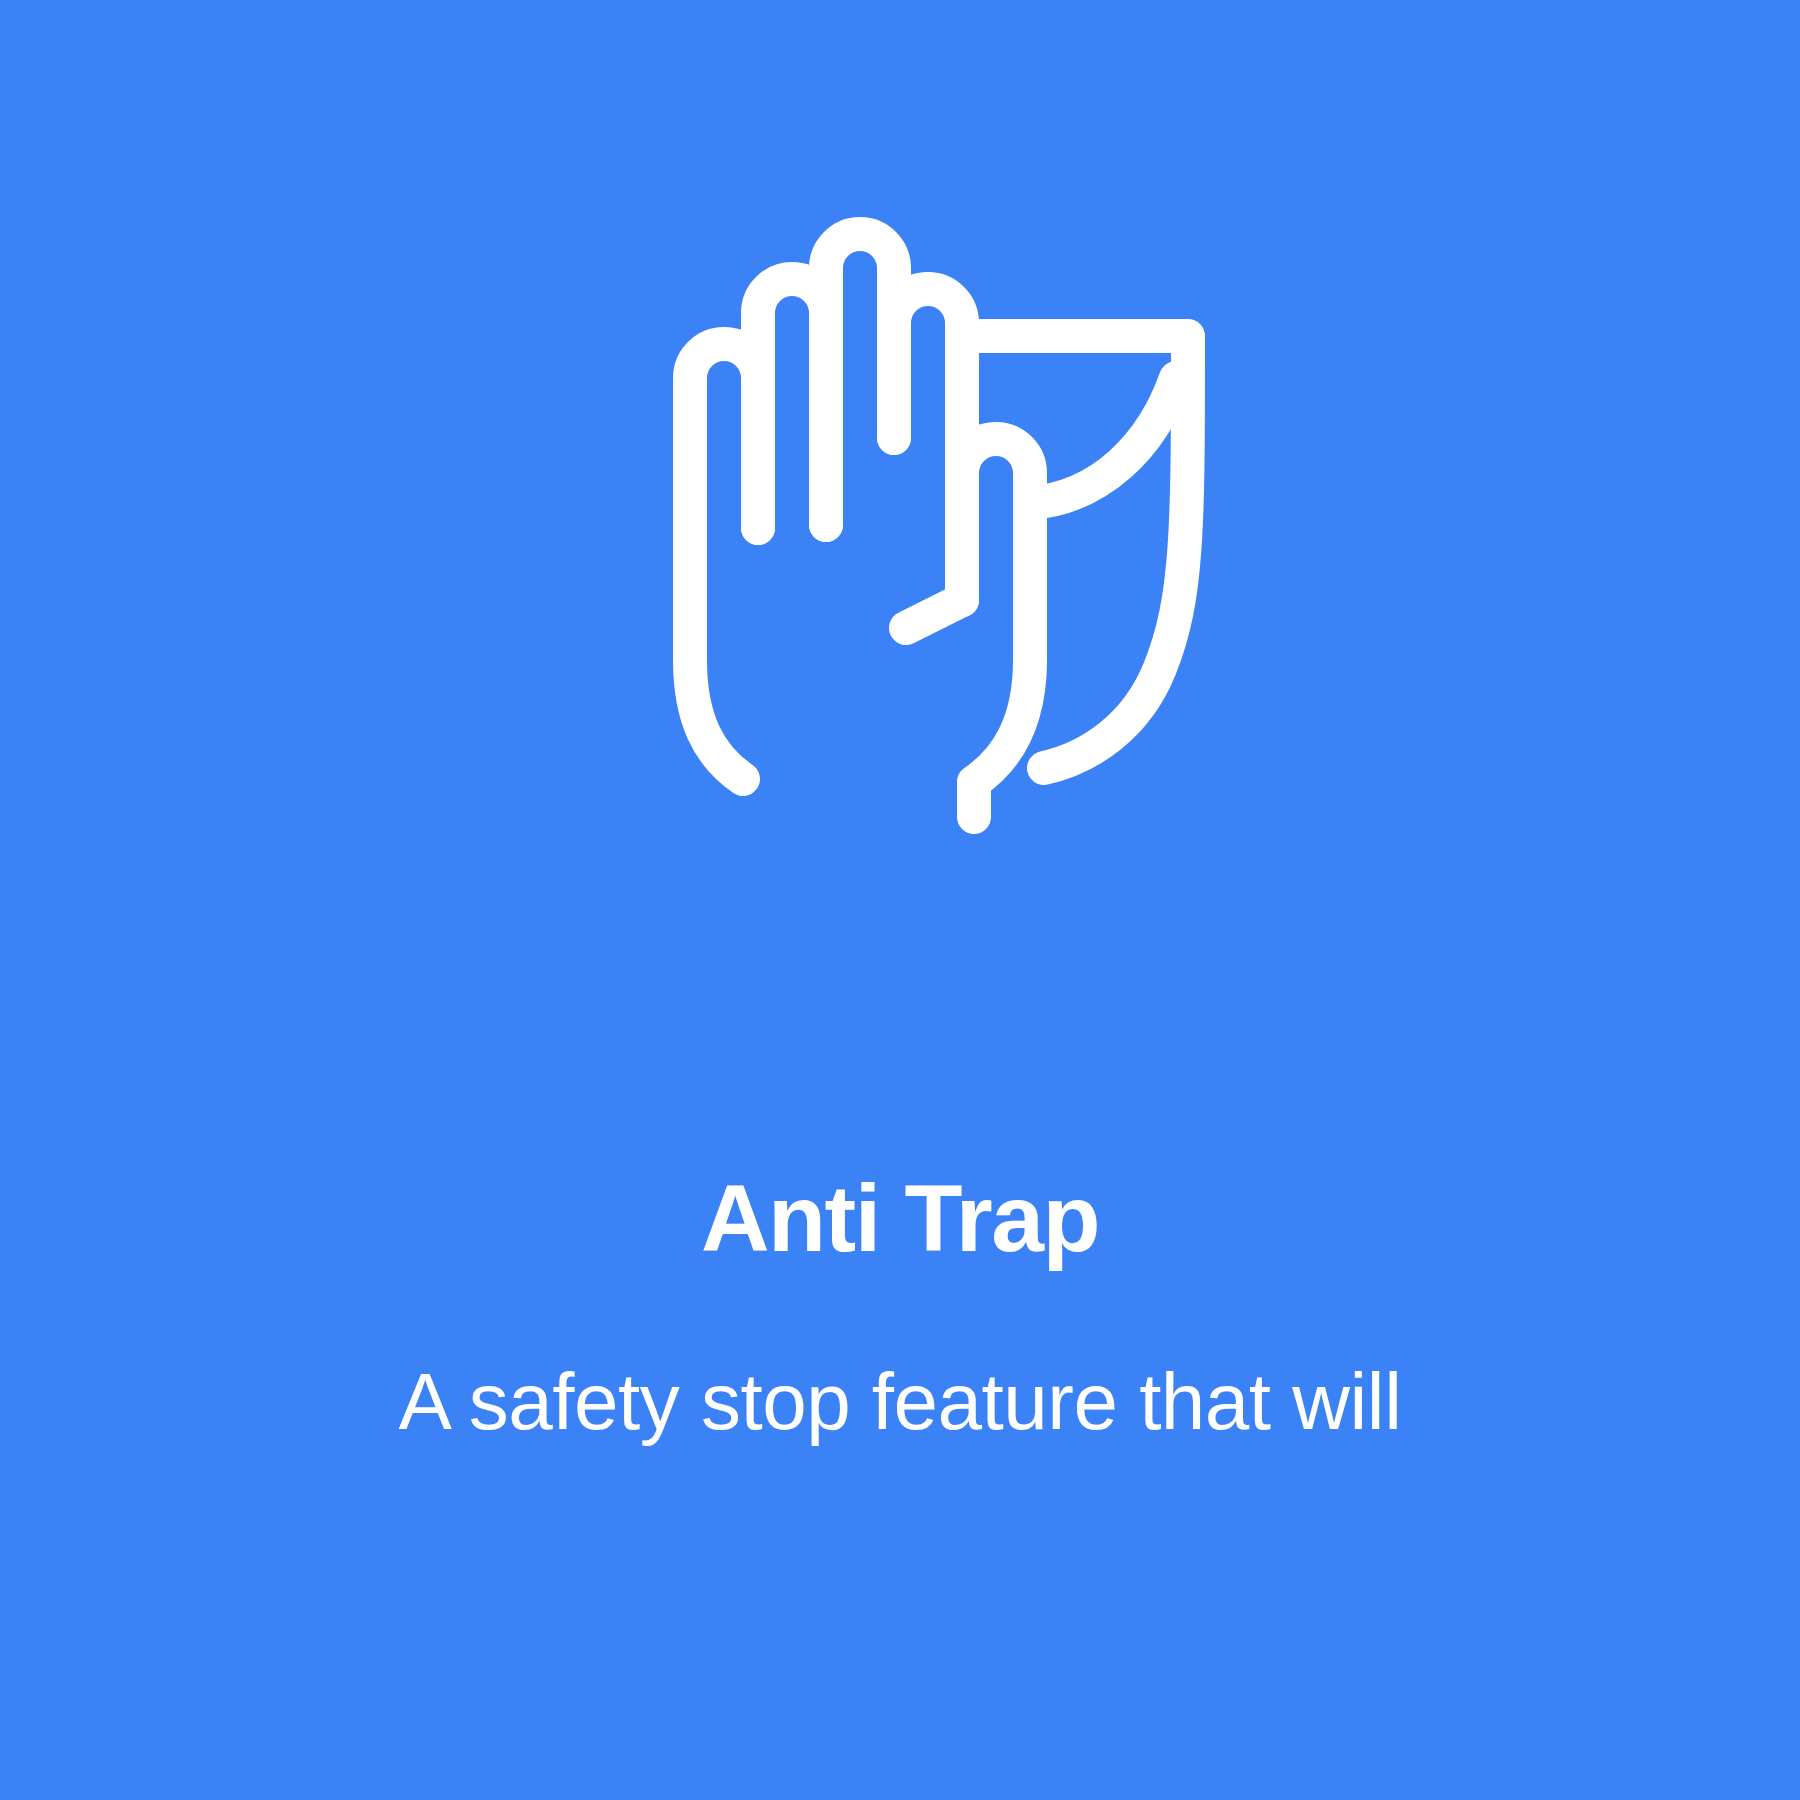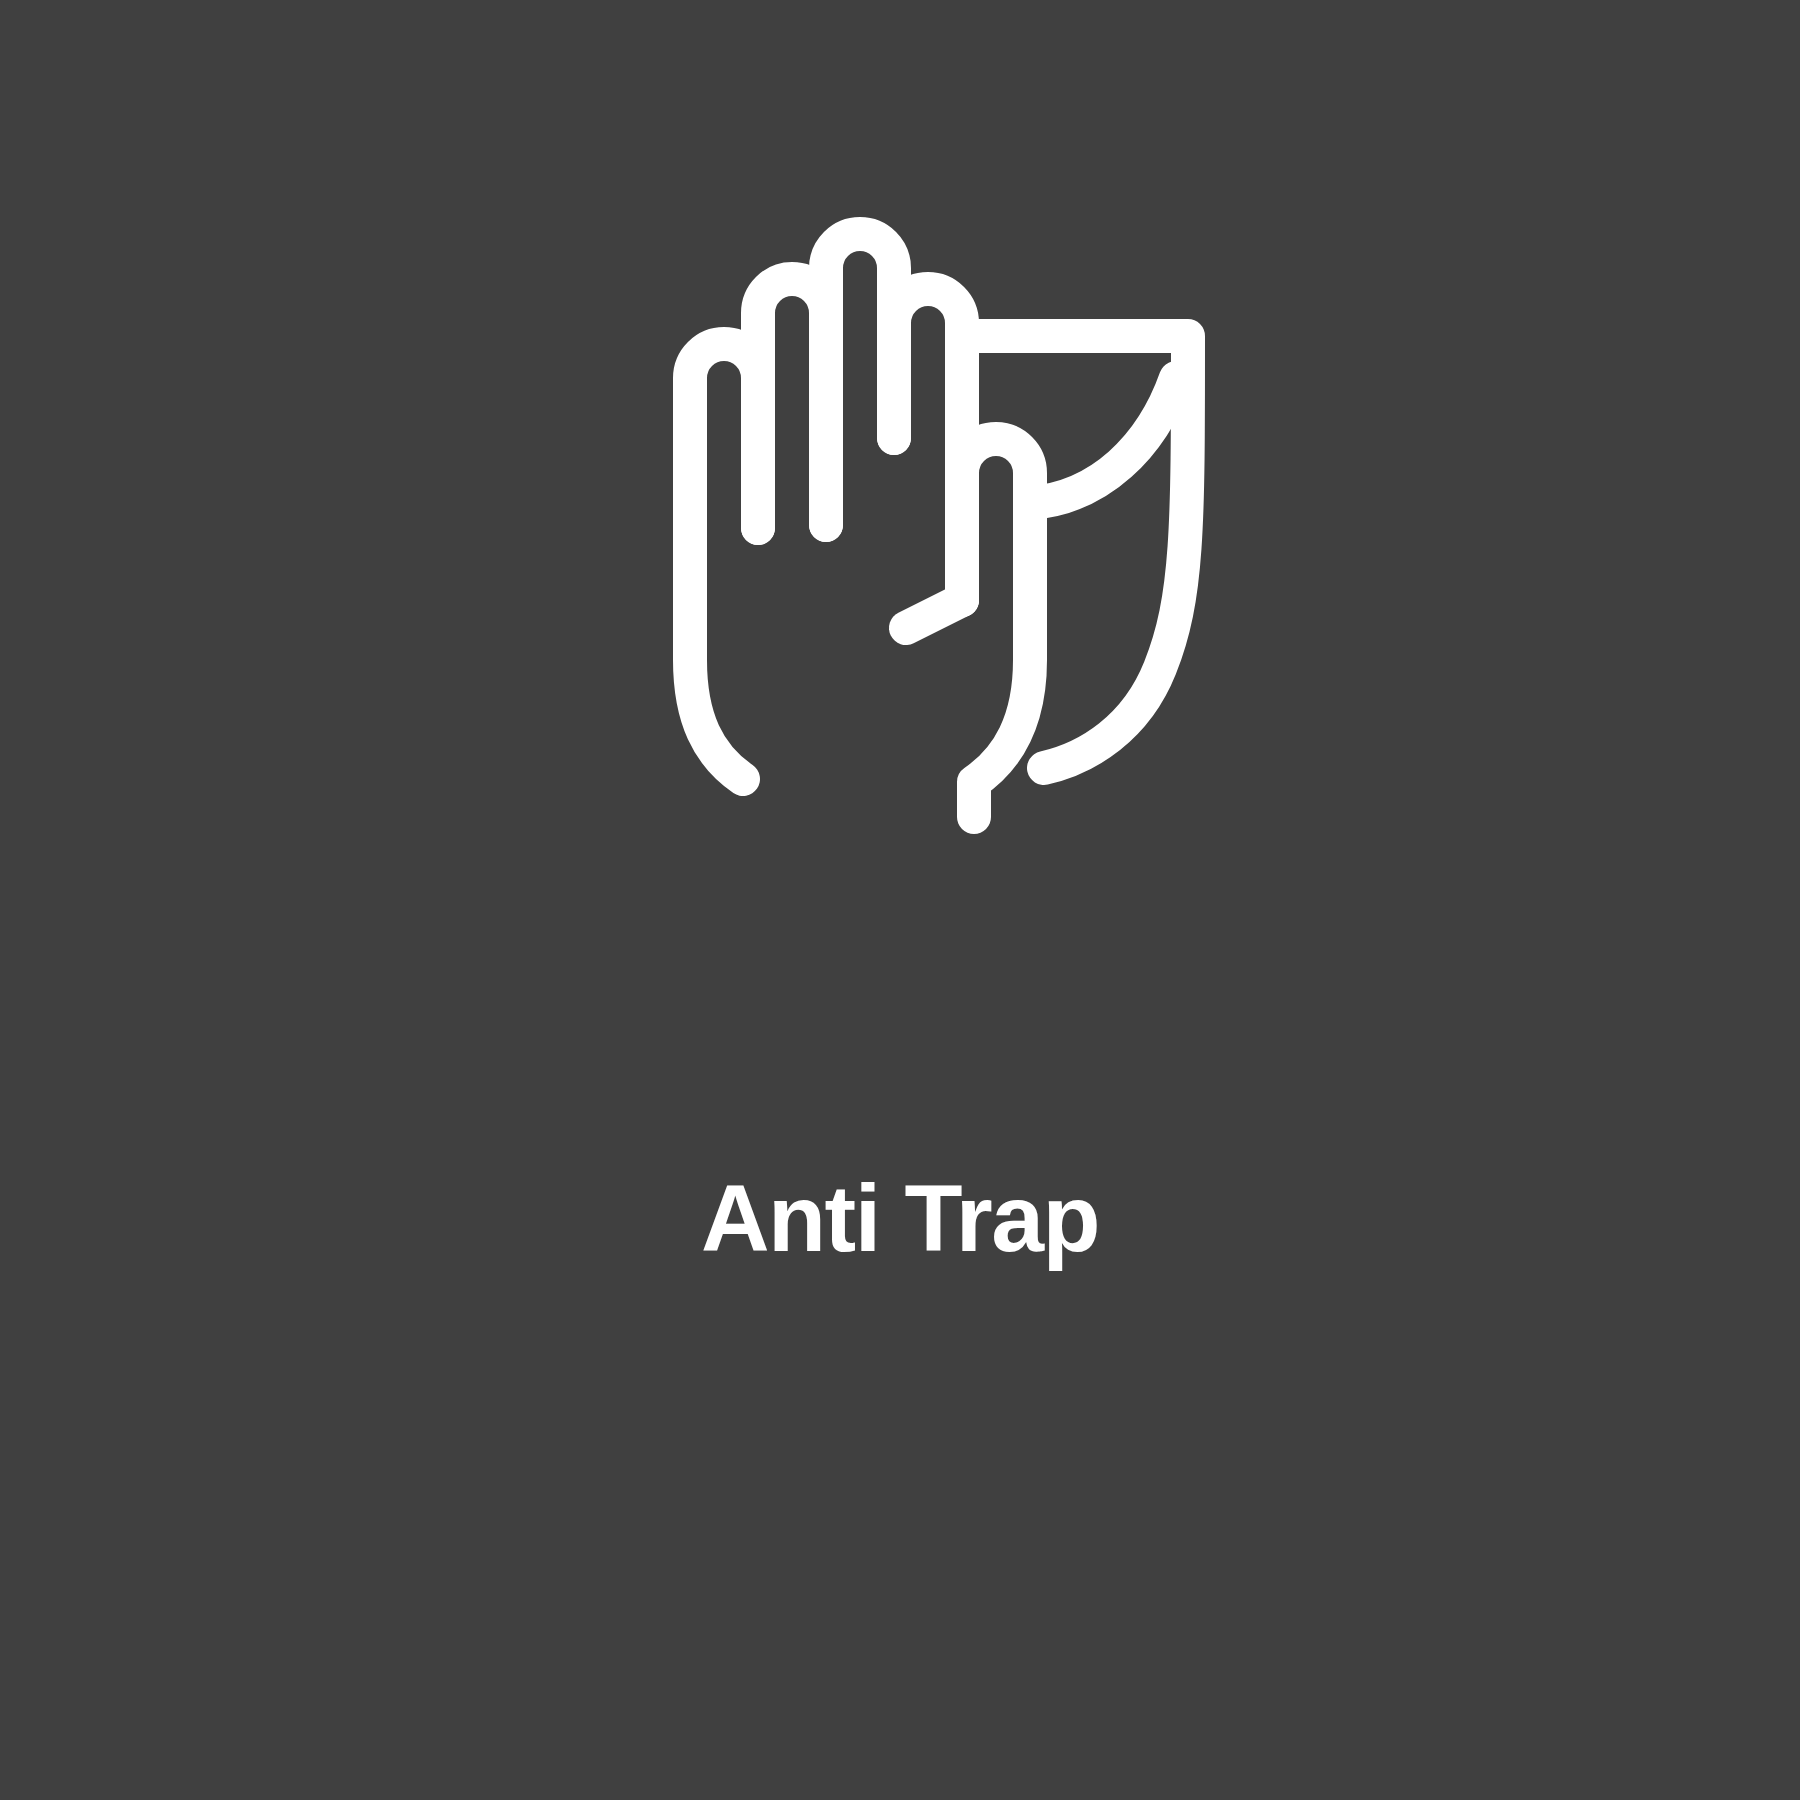--- a/index.html
+++ b/index.html
@@ -72,21 +72,21 @@
     letter-spacing: -0.5px;
   }
   #description .desc-line {
     display: block;
     white-space: nowrap;
   }
 </style>
 </head>
 <body>
 
-<div id="card" style="background: #404040; padding-left: 36px;">
+<div id="card" style="background: #3b82f6; padding-left: 36px;">
 
   <div id="icon-wrap">
     <svg viewBox="0 0 600 600" xmlns="http://www.w3.org/2000/svg" fill="none" stroke="#ffffff" stroke-width="34" stroke-linecap="round" stroke-linejoin="round">
 
       <g>
 
         <path d="M 371 108
                  L 588 108
                  C 588 108 588 108 588 108
                  C 588 300 588 370 560 440
@@ -131,15 +131,16 @@
 
         <path d="M 306 400
                  L 362 372"></path>
       </g>
     </svg>
   </div>
 
   <div id="title">Anti Trap</div>
 
   <div id="description">
+    <span class="desc-line">A safety stop feature that will</span>
   </div>
 
 </div>
 
 </body></html>

